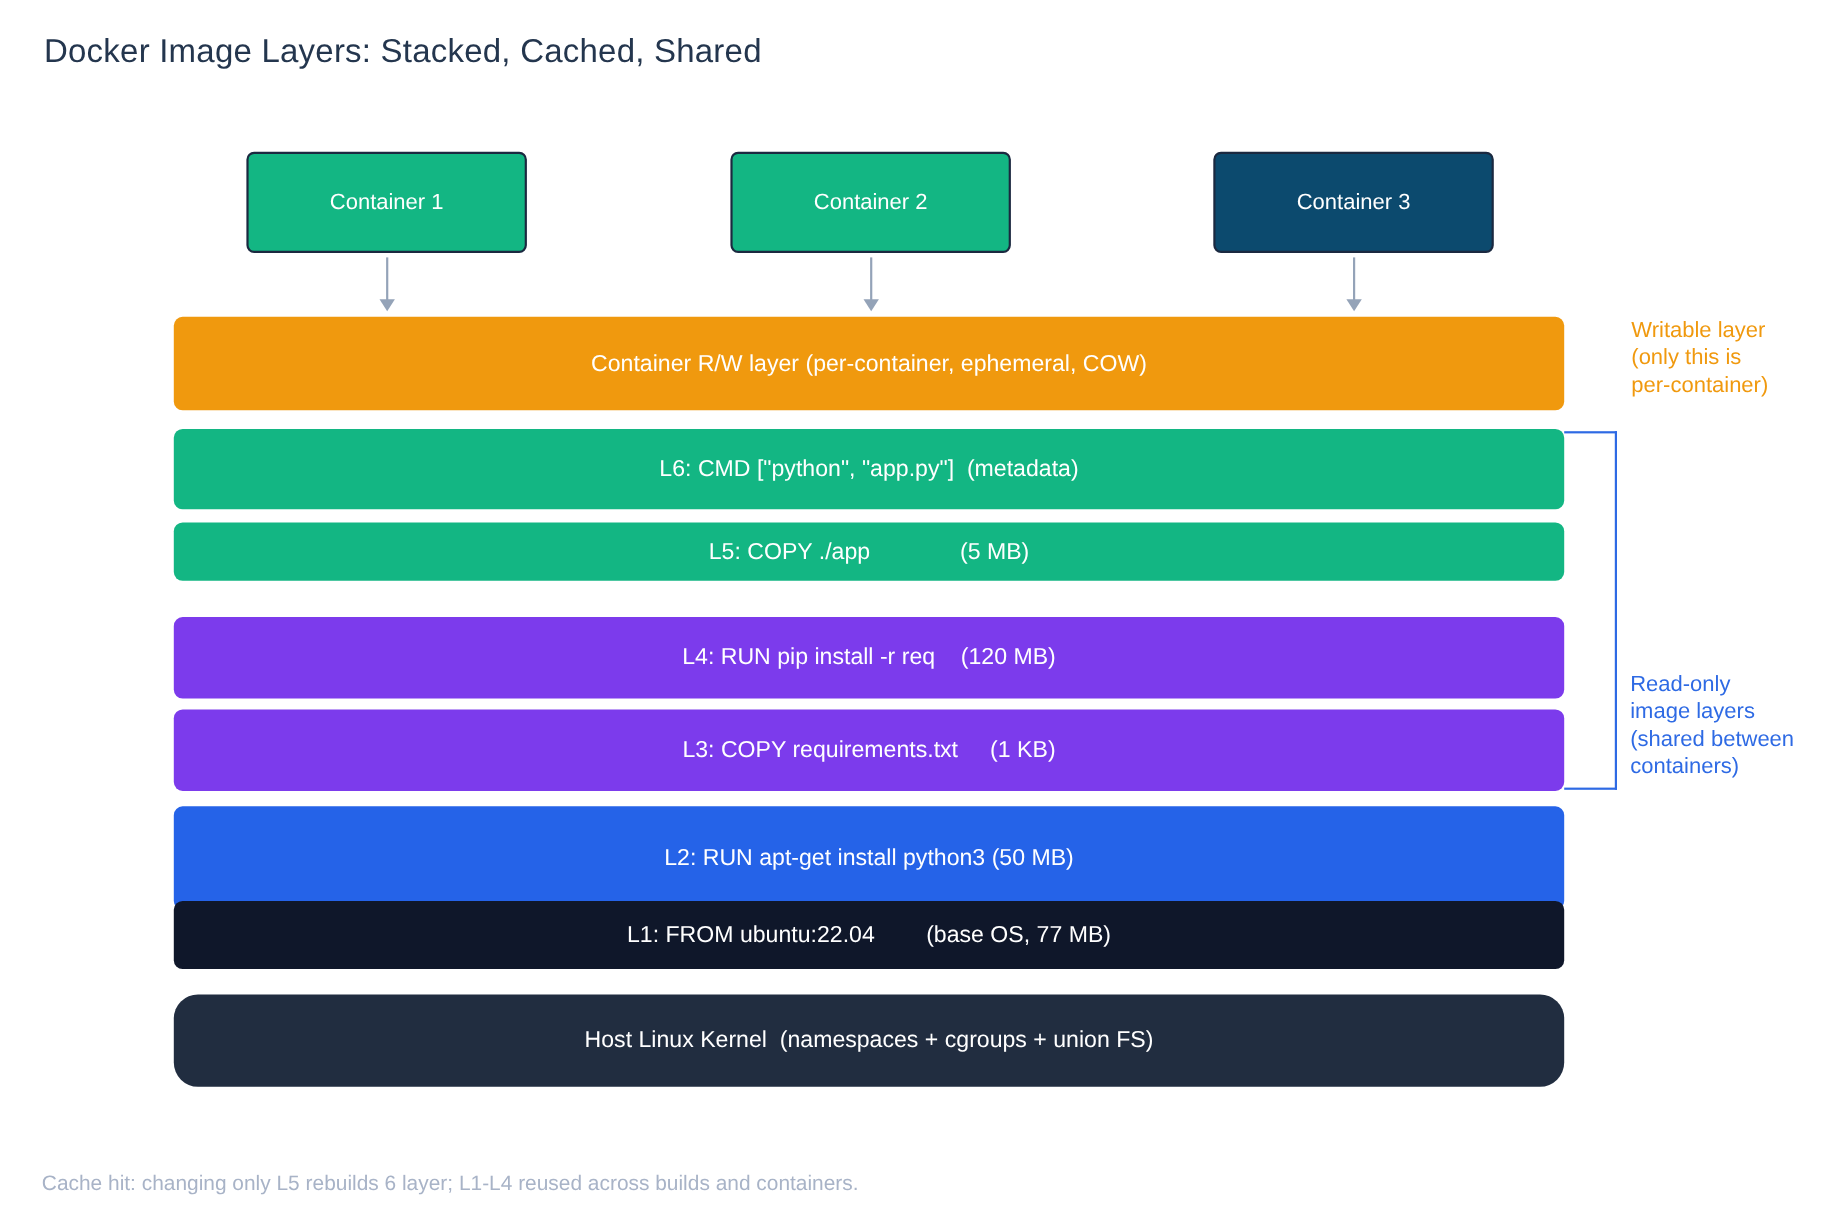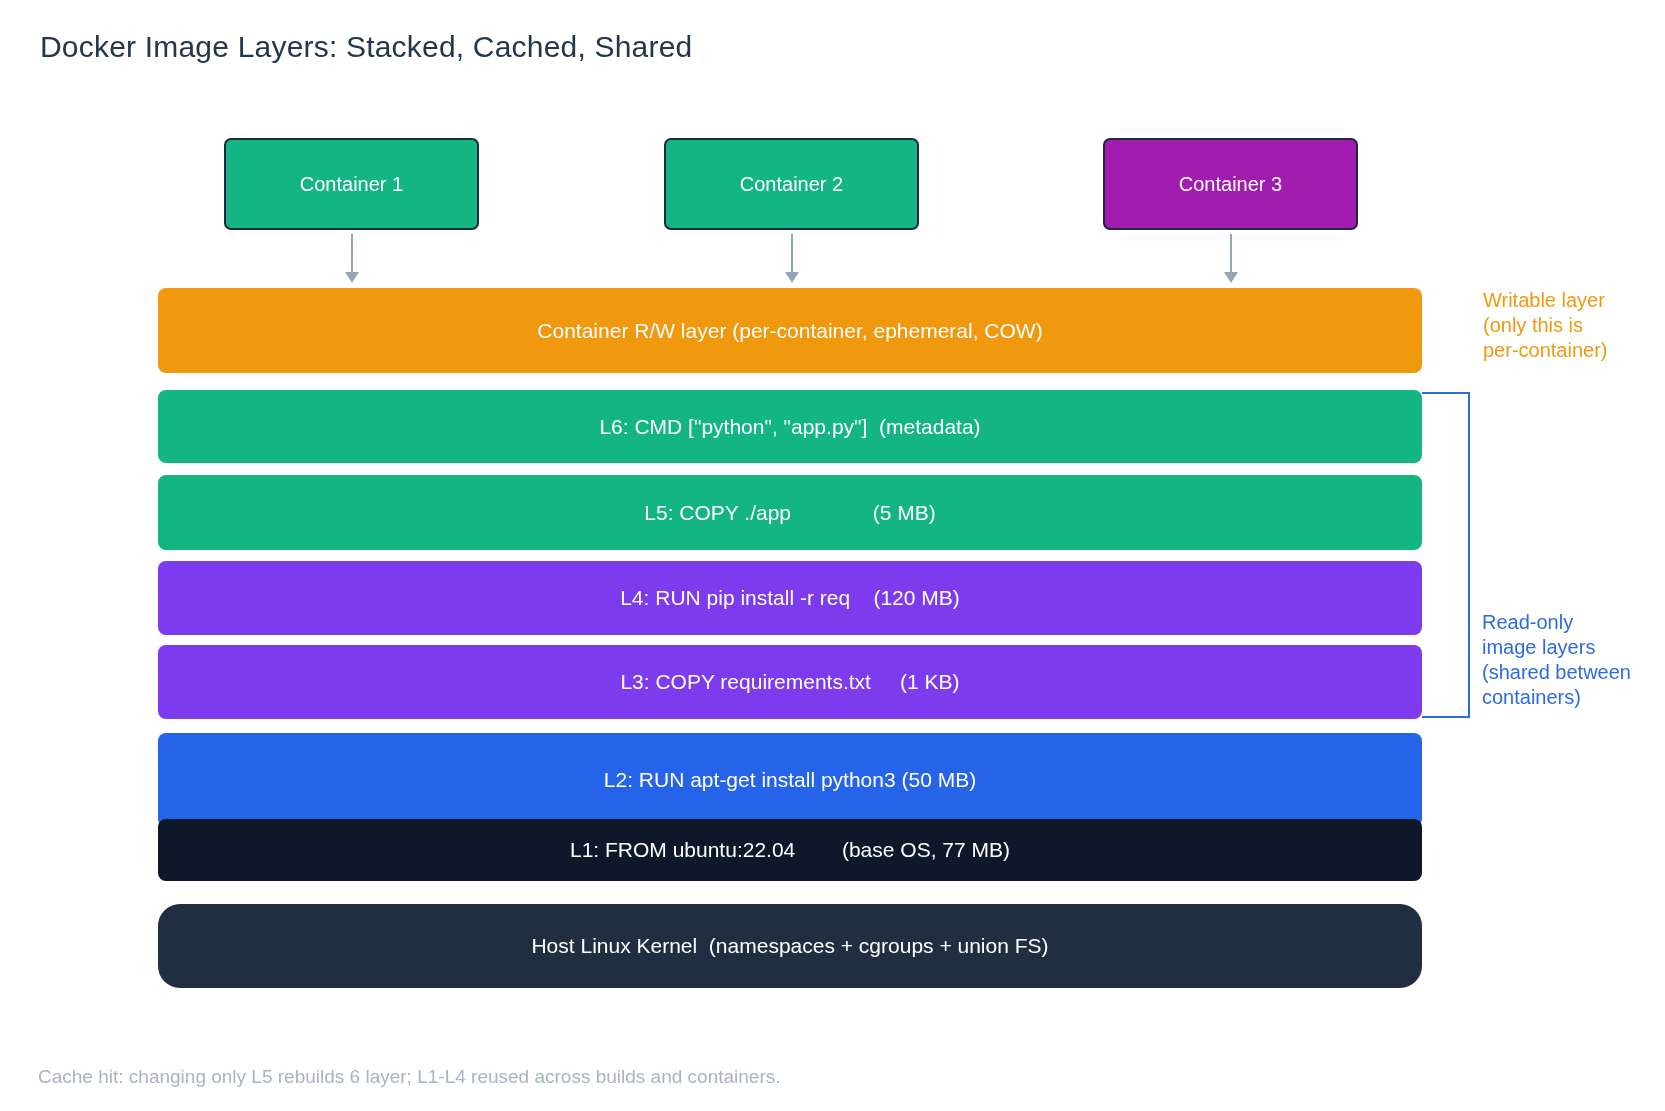--- a/index.html
+++ b/index.html
@@ -97,21 +97,21 @@
 <div class="canvas">
 
   <div class="title">Docker Image Layers: Stacked, Cached, Shared</div>
 
   <div class="container-box" style="left: 224px; background: rgb(19, 182, 131);">
     <span>Container 1</span>
   </div>
   <div class="container-box" style="left: 664px; background: rgb(19, 182, 131);">
     <span>Container 2</span>
   </div>
-  <div class="container-box" style="left: 1103px; background: #a21caf;">
+  <div class="container-box" style="left: 1103px; background: #0c4a6e;">
     <span>Container 3</span>
   </div>
 
   <div class="arrow" style="left:345px">
     <div class="shaft"></div>
     <div class="head"></div>
   </div>
   <div class="arrow" style="left:785px">
     <div class="shaft"></div>
     <div class="head"></div>
@@ -120,21 +120,21 @@
     <div class="shaft"></div>
     <div class="head"></div>
   </div>
 
   <div class="bar" style="top: 288px; height: 85px; background: rgb(240, 153, 14);">
     <span class="bar-label">Container R/W layer (per-container, ephemeral, COW)</span>
   </div>
   <div class="bar" style="top: 390px; height: 73px; background: rgb(19, 182, 131);">
     <span class="bar-label">L6: CMD ["python", "app.py"]  (metadata)</span>
   </div>
-  <div class="bar" style="top: 475px; height: 75px; background: rgb(19, 182, 131);">
+  <div class="bar" style="top: 475px; height: 53px; background: rgb(19, 182, 131);">
     <span class="bar-label">L5: COPY ./app              (5 MB)</span>
   </div>
   <div class="bar" style="top: 561px; height: 74px; background: rgb(124, 59, 236);">
     <span class="bar-label">L4: RUN pip install -r req    (120 MB)</span>
   </div>
   <div class="bar" style="top: 645px; height: 74px; background: rgb(124, 59, 236);">
     <span class="bar-label">L3: COPY requirements.txt     (1 KB)</span>
   </div>
   <div class="bar" style="top: 733px; height: 94px; background: rgb(37, 99, 232);">
     <span class="bar-label">L2: RUN apt-get install python3 (50 MB)</span>

